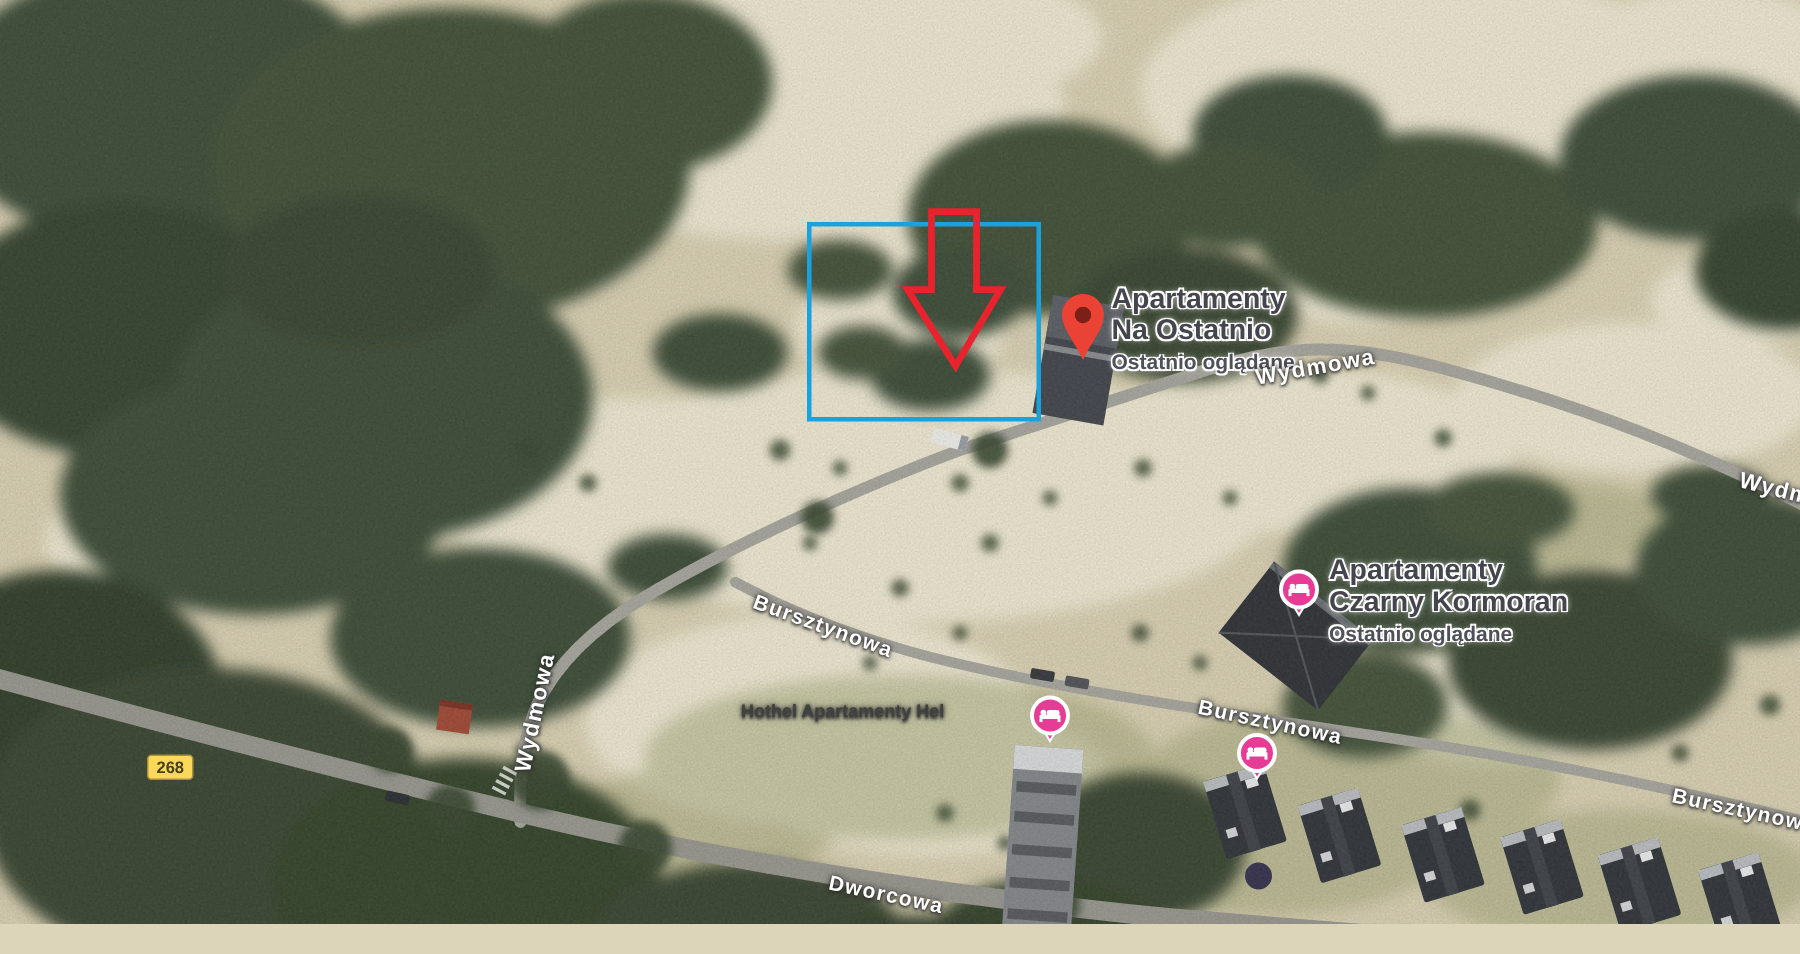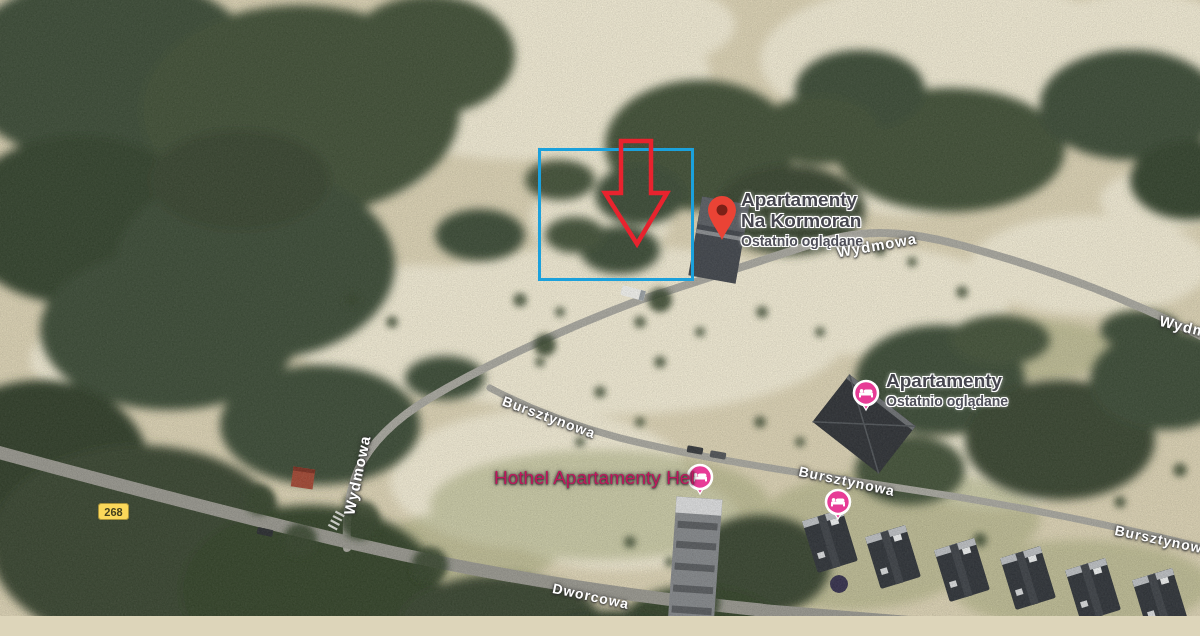--- a/index.html
+++ b/index.html
@@ -16,21 +16,21 @@
   .pin-body{fill:var(--pin-red,#ea4335);}
   .pin-core{fill:var(--pin-red-dark,#7c2017);}
   .lodging-fill{fill:var(--lodging-pink,#e73c96);}
 
   
   .poi{position:absolute;white-space:nowrap;cursor:pointer;}
   .poi-name{font-weight:700;font-size:19px;line-height:21px;color:var(--poi-text,#45454e);
     text-shadow:-1px -1px 0 #fff,1px -1px 0 #fff,-1px 1px 0 #fff,1px 1px 0 #fff,0 0 5px #fff,0 0 2px #fff;}
   .poi-status{font-weight:700;font-size:14px;line-height:16px;margin-top:2px;color:#50505a;
     text-shadow:-1px -1px 0 #fff,1px -1px 0 #fff,-1px 1px 0 #fff,1px 1px 0 #fff,0 0 4px #fff;}
-  .poi-white{position:absolute;white-space:nowrap;font-weight:400;font-size:19px;color:#be185d;
+  .poi-white{position:absolute;white-space:nowrap;font-weight:700;font-size:12px;color:#404040;
     text-shadow:0 1px 2px rgba(45,45,45,.95),0 0 3px rgba(45,45,45,.9),0 0 6px rgba(45,45,45,.55);}
   .street{position:absolute;white-space:nowrap;font-weight:700;font-size:14px;letter-spacing:1px;color:#fff;
     text-shadow:0 1px 2px rgba(45,45,45,.95),0 0 3px rgba(45,45,45,.85),0 0 5px rgba(45,45,45,.5);
     transform-origin:center;}
   .badge{position:absolute;left:98px;top:503px;width:31px;height:17px;border-radius:3px;
     background:var(--route-yellow,#fbd85a);border:1px solid #a8913a;box-sizing:border-box;
     font-weight:700;font-size:11px;color:#45401d;display:flex;align-items:center;justify-content:center;}
   .clipped-label{position:absolute;left:592px;top:630px;width:120px;height:6px;opacity:.85;
     background:repeating-linear-gradient(90deg,rgba(255,255,255,.9) 0 9px,rgba(255,255,255,0) 9px 17px);
     border-radius:2px;}
@@ -263,26 +263,27 @@
     </svg>
   <svg class="lodging" style="left:683px;top:460px;" width="34" height="44" viewBox="-17 -17 34 44">
       <use href="#lodging-marker"></use>
     </svg>
   <svg class="lodging" style="left:821px;top:485px;" width="34" height="44" viewBox="-17 -17 34 44">
       <use href="#lodging-marker"></use>
     </svg>
 
   <div class="poi" style="left:741px;top:189px;">
     <div class="poi-name">Apartamenty</div>
-    <div class="poi-name">Na Kormoran</div>
+    <div class="poi-name">Na Ostatnio</div>
     <div class="poi-status">Ostatnio oglądane</div>
   </div>
 
   <div class="poi" style="left:886px;top:370px;">
     <div class="poi-name">Apartamenty</div>
+    <div class="poi-name">Czarny Kormoran</div>
     <div class="poi-status">Ostatnio oglądane</div>
   </div>
 
   <div class="poi-white" style="left:494px;top:467px;">Hothel Apartamenty Hel</div>
 
   <div class="street" style="left:877px;top:245px;transform:translate(-50%,-50%) rotate(-10deg);font-size:15px;">Wydmowa</div>
   <div class="street" style="left:1199px;top:330px;transform:translate(-50%,-50%) rotate(14deg);font-size:15px;">Wydmowa</div>
   <div class="street" style="left:357px;top:475px;transform:translate(-50%,-50%) rotate(-78deg);font-size:15px;">Wydmowa</div>
   <div class="street" style="left:549px;top:417px;transform:translate(-50%,-50%) rotate(20deg);">Bursztynowa</div>
   <div class="street" style="left:847px;top:481px;transform:translate(-50%,-50%) rotate(12deg);">Bursztynowa</div>

